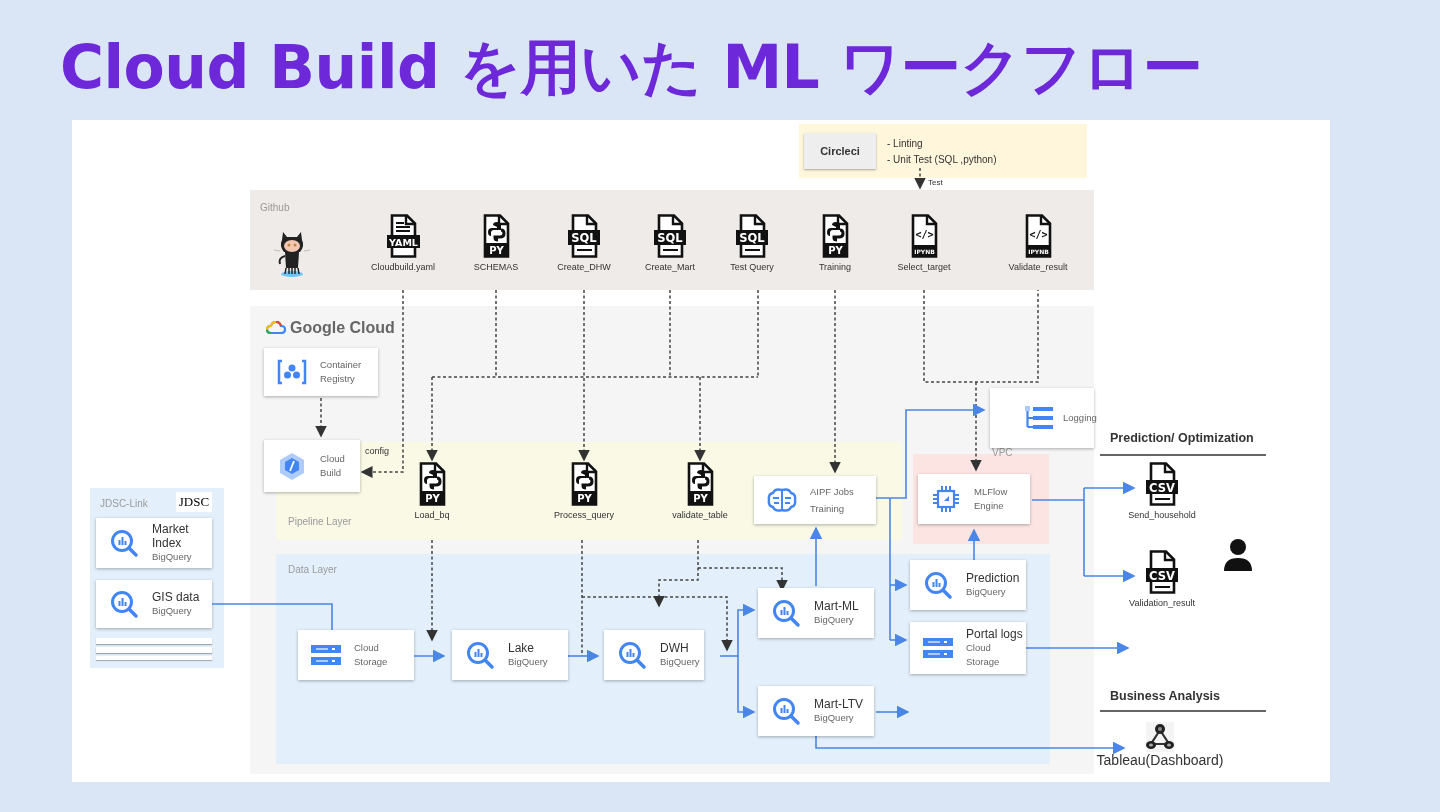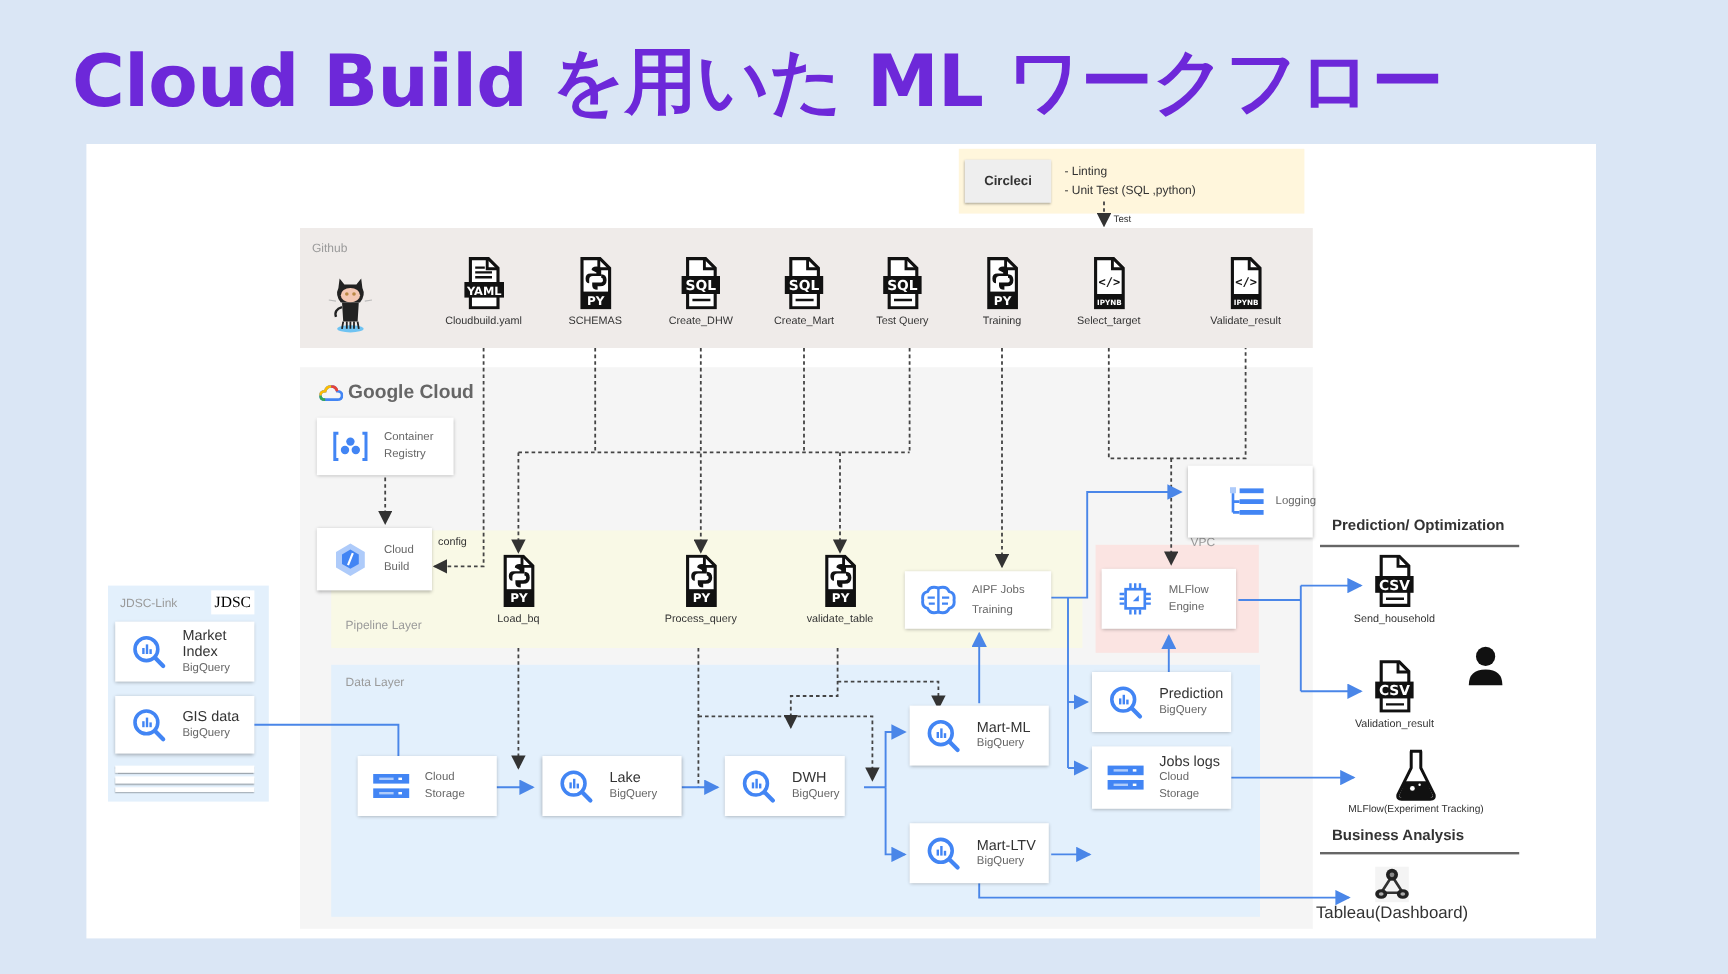--- a/index.html
+++ b/index.html
@@ -477,21 +477,21 @@
         <svg width="32" height="24" viewBox="0 0 32 24">
           <rect x="1" y="2" width="30" height="8" fill="#4285f4"></rect>
           <rect x="1" y="14" width="30" height="8" fill="#4285f4"></rect>
           <rect x="6" y="5" width="12" height="2" fill="#aecbfa"></rect>
           <rect x="6" y="17" width="12" height="2" fill="#aecbfa"></rect>
           <rect x="22" y="5" width="3" height="2" fill="#fff"></rect>
           <rect x="22" y="17" width="3" height="2" fill="#fff"></rect>
         </svg>
       </div>
     <div class="tx">
-        <div class="t1">Jobs logs</div>
+        <div class="t1">Portal logs</div>
         <div>Cloud</div>
         <div>Storage</div>
       </div>
   </div>
 
   <div class="sec-head" style="left:1038px; top:311px;">Prediction/ Optimization</div>
   <div class="sec-line" style="left:1028px; top:334px; width:166px;"></div>
 
   <div class="fileicon" style="left:1058px; top:342px; width:64px;">
     <div class="doc"><svg width="34" height="44" viewBox="0 0 34 44">
@@ -514,29 +514,20 @@
     <span class="lbl">Validation_result</span>
   </div>
 
   <div class="abs" style="left:1150px; top:418px;">
     <svg width="32" height="34" viewBox="0 0 32 34">
         <circle cx="16" cy="9" r="8" fill="#111"></circle>
         <path d="M2 33 Q2 20 16 20 Q30 20 30 33Z" fill="#111"></path>
       </svg>
   </div>
 
-  <div class="abs" style="left:1028px; top:504px; width:160px; display:flex; flex-direction:column; align-items:center;">
-    <svg width="36" height="44" viewBox="0 0 36 44">
-        <path d="M13 2 L23 2 M14 2 L14 16 L3 38 Q2 42 6 42 L30 42 Q34 42 33 38 L22 16 L22 2" fill="none" stroke="#111" stroke-width="2.5"></path>
-        <path d="M9 27 L27 27 L32 39 Q32 41 30 41 L6 41 Q4 41 4 39Z" fill="#111"></path>
-        <circle cx="15" cy="33" r="2" fill="#fff"></circle>
-        <circle cx="21" cy="30" r="1" fill="#fff"></circle>
-      </svg>
-    <span style="font-size:8.5px; color:#333; margin-top:1px; white-space:nowrap;">MLFlow(Experiment Tracking)</span>
-  </div>
 
   <div class="sec-head" style="left:1038px; top:569px;">Business Analysis</div>
   <div class="sec-line" style="left:1028px; top:590px; width:166px;"></div>
 
   <div class="abs" style="left:1038px; top:602px; width:100px; display:flex; flex-direction:column; align-items:center;">
     <svg width="36" height="30" viewBox="0 0 36 30">
         <rect x="4" y="0" width="28" height="30" fill="#f4f4f4"></rect>
         <path d="M18 8 L9 22 L27 22Z" fill="none" stroke="#333" stroke-width="2.2"></path>
         <circle cx="18" cy="7" r="5" fill="#222"></circle>
         <circle cx="18" cy="7" r="2" fill="#888"></circle>

